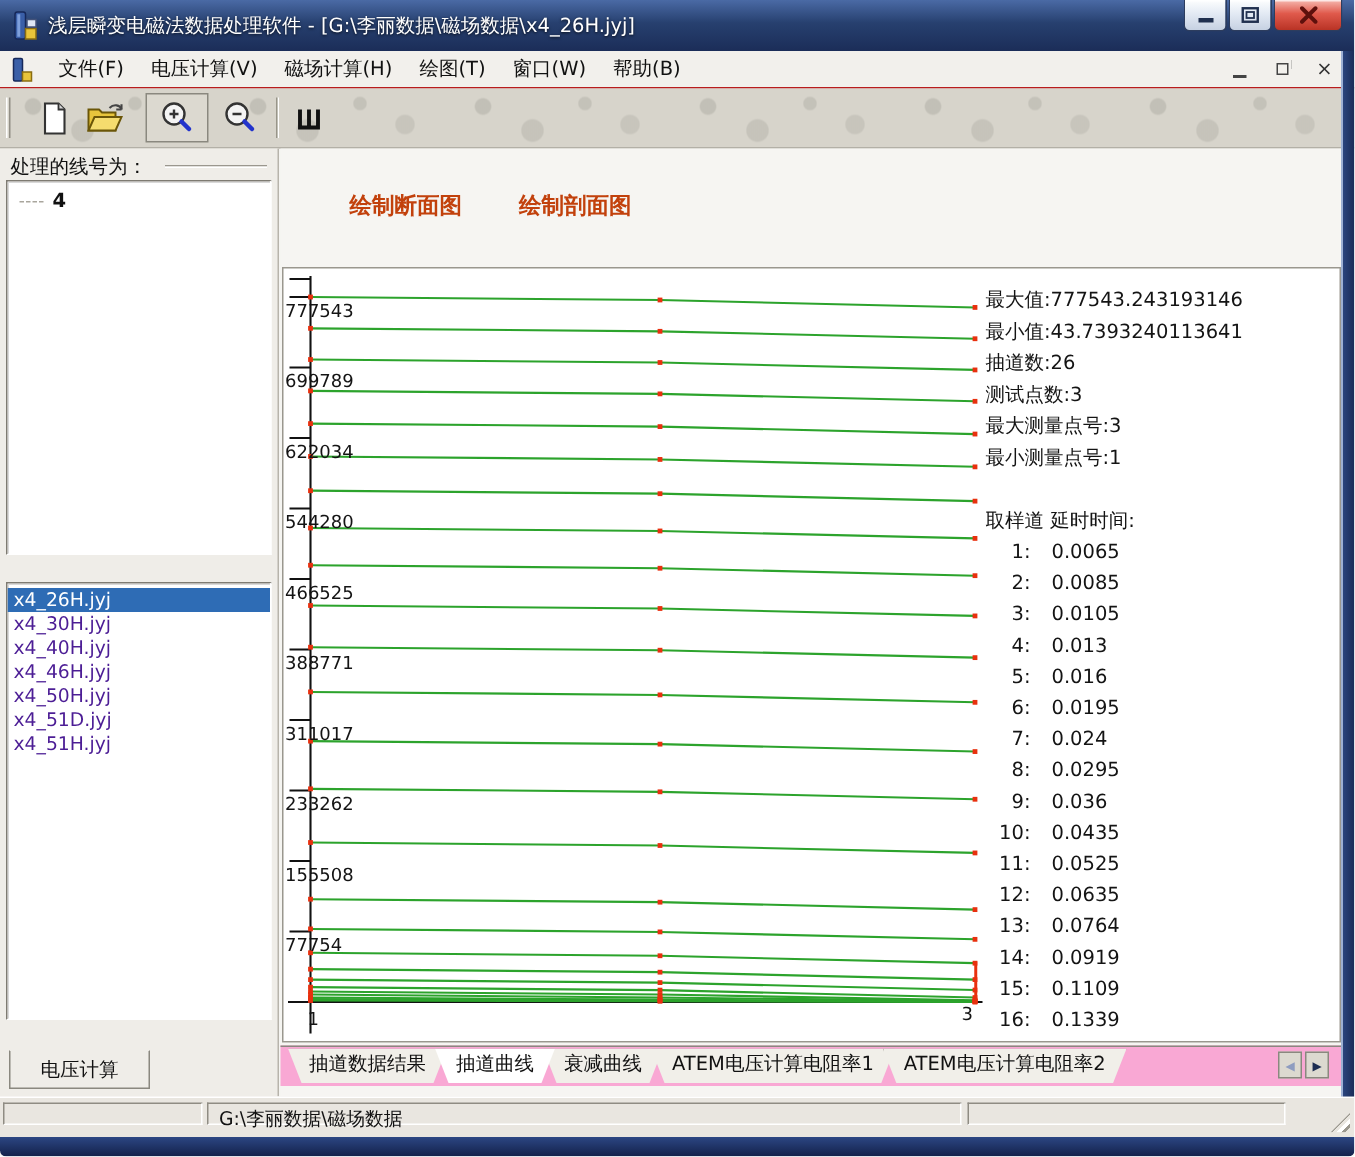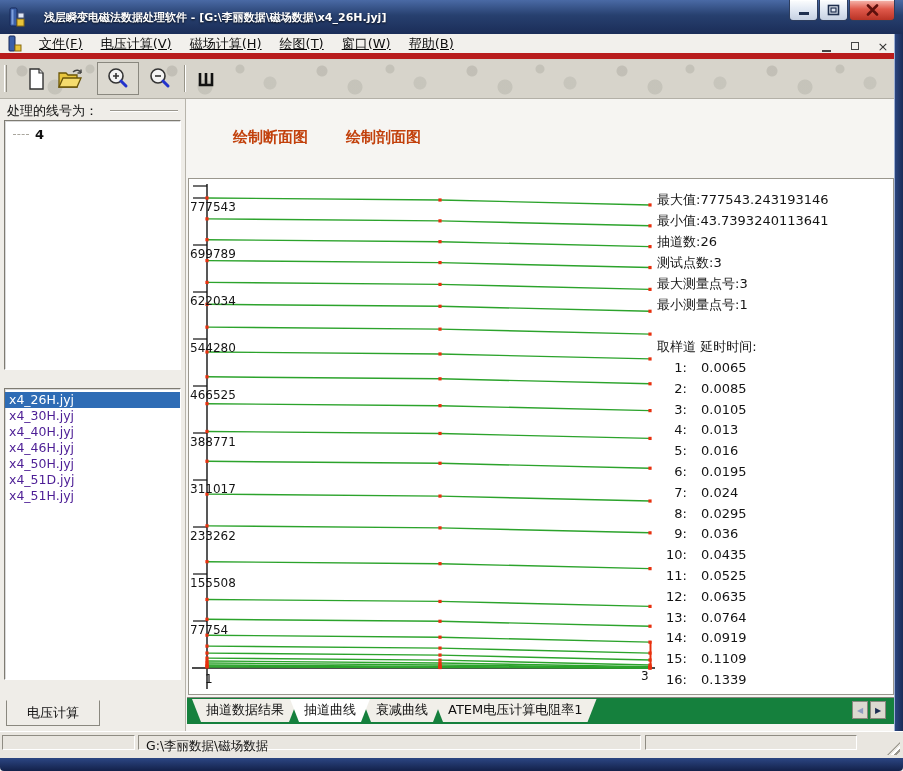--- a/index.html
+++ b/index.html
@@ -4,31 +4,31 @@
 <style>
   * { margin:0; padding:0; box-sizing:border-box; }
   html,body { background:#fff; }
   body { font-family:"DejaVu Sans","Liberation Sans",sans-serif; }
   #window { position:relative; width:903px; height:771px; overflow:hidden; background:#f5f4f1; }
 
   
   .titlebar { position:absolute; left:0; top:0; width:903px; height:34px;
     background:linear-gradient(#4a6aa5,#27406f 45%,#1b2d58); display:flex; align-items:center; }
   .titlebar .app-icon { margin-left:8px; width:18px; height:20px; }
-  .title-text { color:#fff; font-size:11px; font-weight:bold; margin-left:18px;
+  .title-text { color:#fff; font-size:13px; font-weight:normal; margin-left:6px;
     text-shadow:0 1px 2px rgba(0,0,0,.8); white-space:nowrap; }
   .caption-buttons { position:absolute; right:8px; top:0; display:flex; gap:1px; }
   .cap-btn { height:21px; border:1px solid #2d3d5e; border-top:none; border-radius:0 0 4px 4px;
     display:flex; align-items:center; justify-content:center; box-shadow:inset 0 1px 0 rgba(255,255,255,.7); }
   .cap-min,.cap-max { width:29px; background:linear-gradient(#fdfefe,#e3eaf4 45%,#c6d1e2); }
   .cap-close { width:46px; background:linear-gradient(#f6b9b0,#e05a4c 45%,#b93325); }
 
   
   .menubar { position:absolute; left:0; top:34px; width:903px; height:25px; background:#f2f0ec;
-    border-bottom:6px solid #b91c1c; display:flex; align-items:center;text-decoration:underline; }
+    border-bottom:1px solid #b91c1c; display:flex; align-items:center; }
   .menubar .mdi-icon { width:15px; height:17px; margin-left:7px; }
   .menu-items { display:flex; margin-left:8px; }
   .menu-item { font-size:13px; color:#111; padding:3px 9px; cursor:default; white-space:nowrap; }
   .mdi-buttons { position:absolute; right:12px; top:0; height:25px; display:flex; align-items:center; gap:12px; }
   .mdi-btn { width:16px; height:16px; position:relative; color:#333; font-size:13px; line-height:16px; text-align:center; }
   .mdi-min-glyph { position:absolute; left:3px; bottom:3px; width:9px; height:2px; background:#444; }
   .mdi-rest-glyph { position:absolute; left:4px; top:3px; width:8px; height:8px; border:1px solid #444; background:#f2f0ec; box-shadow:2px -2px 0 -0px #f2f0ec,3px -3px 0 -1px #444; }
 
   
   .toolbar { position:absolute; left:0; top:59px; width:903px; height:40px;
@@ -71,21 +71,21 @@
   .client { position:absolute; left:187px; top:99px; width:707px; height:632px; background:#f6f5f2; }
   .action-links { position:absolute; left:0; top:29px; height:20px; }
   .action-link { position:absolute; top:0; font-size:15px; font-weight:600; color:#c2410c; white-space:nowrap; cursor:default; }
   .action-section { left:46px; }
   .action-profile { left:159px; }
   .chart-panel { position:absolute; left:1px; top:79px; width:706px; height:517px;
     background:#fff; border:1px solid #9a978e; overflow:hidden; }
 
   
   .sheet-tabs { position:absolute; left:0; top:598px; width:707px; height:27px;
-    background:#15803d; border-top:1px solid #8a887f; }
+    background:#f9a8d4; border-top:1px solid #8a887f; }
   .tabs-row { position:absolute; left:5px; top:1px; display:flex; }
   .sheet-tab { height:23px; line-height:22px; padding:0 14px; font-size:13px; color:#111; background:#f1efe9;
     clip-path:polygon(0 0,100% 0,calc(100% - 9px) 100%,9px 100%);
     margin-left:-8px; white-space:nowrap; cursor:default;
     filter:drop-shadow(1px 0 0 #8a887f) drop-shadow(-1px 0 0 #8a887f) drop-shadow(0 1px 0 #8a887f); }
   .sheet-tab:first-child { margin-left:0; }
   .sheet-tab.active { background:#fff; z-index:3; position:relative; }
   .tab-arrows { position:absolute; right:8px; top:3px; display:flex; }
   .tab-arrow { width:16px; height:18px; background:#dcd9d0; border:1px solid #8a887f;
     font-size:8px; display:flex; align-items:center; justify-content:center; }
@@ -416,20 +416,21 @@
             <text x="512" y="525.8" font-size="13" fill="#141414" font-family="&quot;DejaVu Sans&quot;,sans-serif" text-anchor="start">0.1613</text>
           </g>
         </svg>
     </div>
     <div class="sheet-tabs">
       <div class="tabs-row" id="tabs-row">
           <span class="sheet-tab">抽道数据结果</span>
           <span class="sheet-tab active">抽道曲线</span>
           <span class="sheet-tab">衰减曲线</span>
           <span class="sheet-tab">ATEM电压计算电阻率1</span>
+          <span class="sheet-tab">ATEM电压计算电阻率2</span>
         </div>
       <div class="tab-arrows">
         <span class="tab-arrow prev">◀</span>
         <span class="tab-arrow next">▶</span>
       </div>
     </div>
   </div>
 
   <div class="statusbar">
     <div class="sb-panel sb1"></div>

